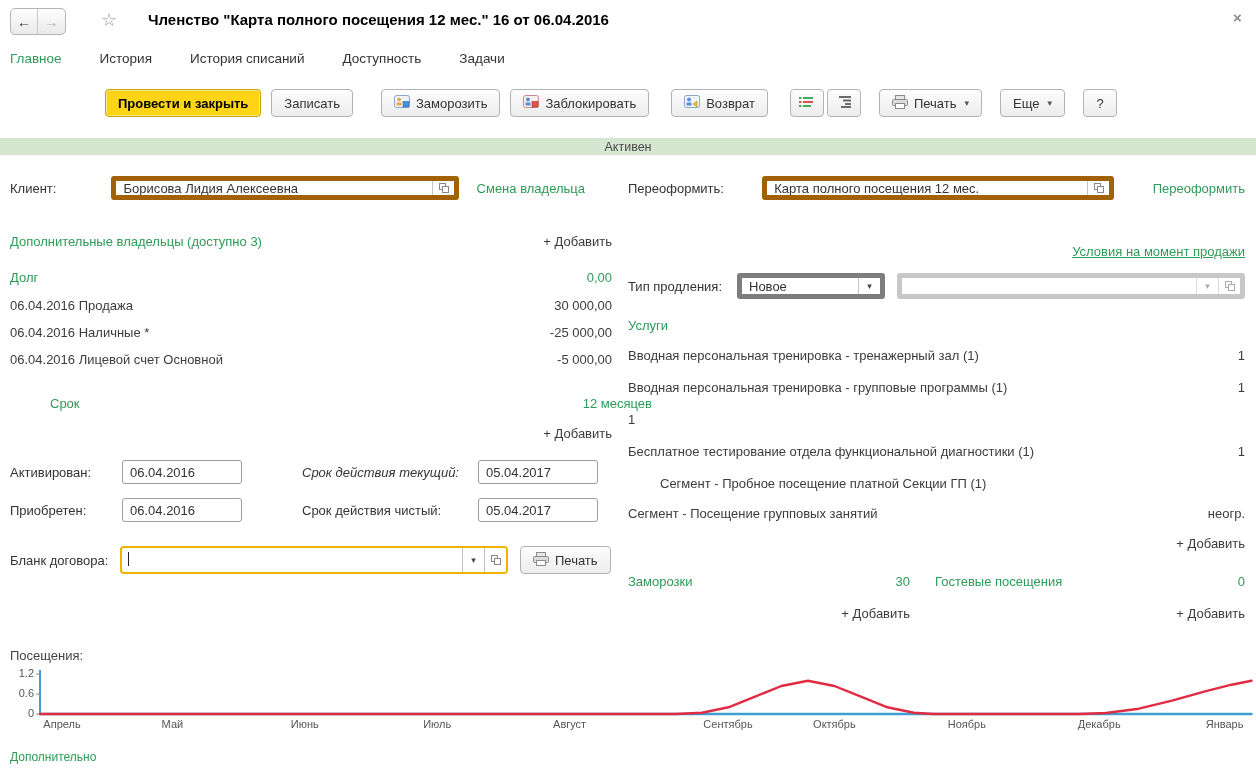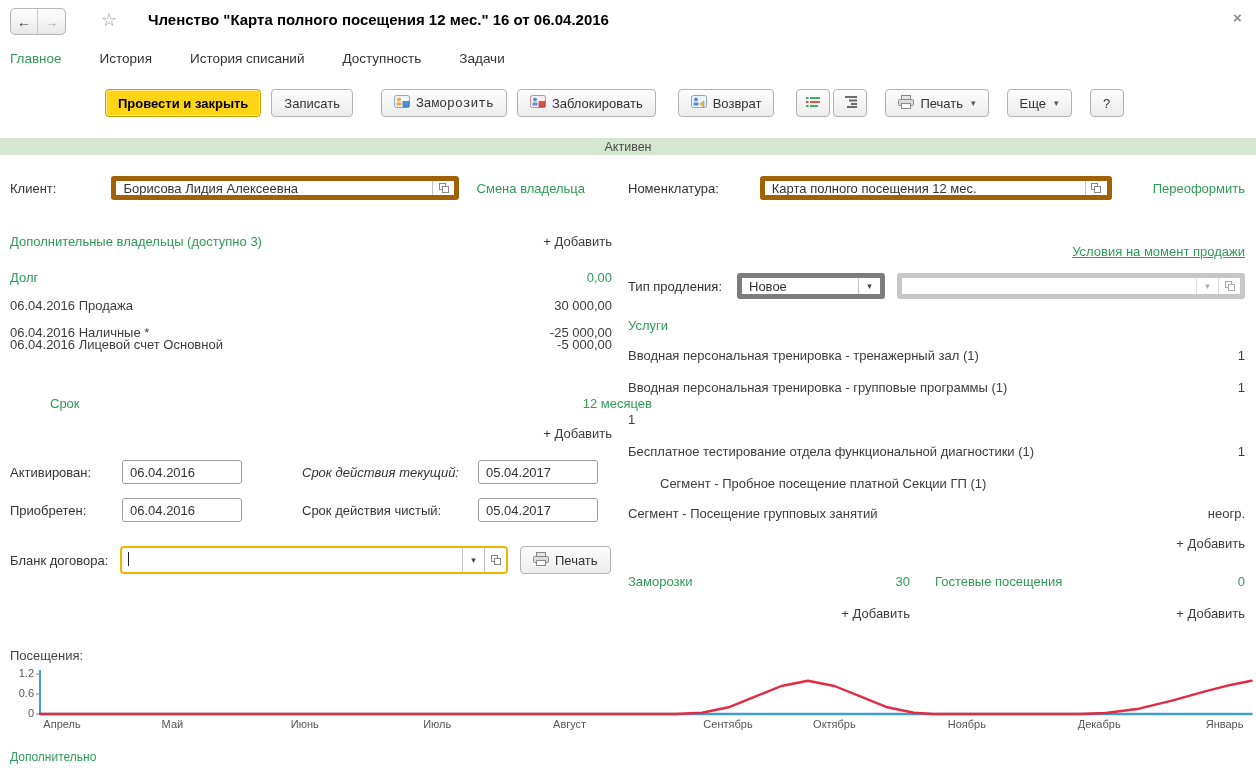--- a/index.html
+++ b/index.html
@@ -31,21 +31,21 @@
   
   .toolbar { left:105px; top:88px; display:flex; align-items:center; height:30px; }
   .btn { height:28px; display:inline-flex; align-items:center; gap:6px; padding:0 12px;
     border:1px solid #b3b3b3; border-radius:4px; background:linear-gradient(#fdfdfd,#ececec);
     font-size:13px; color:#333; cursor:pointer; white-space:nowrap; }
   .btn.primary { background:#ffd415; border-color:#c9a100; font-weight:bold; color:#000;
     box-shadow:inset 0 0 0 1px #ffe98a; }
   .btn .arr { font-size:9px; color:#555; margin-left:2px; }
   .iconbtn { width:34px; padding:0; justify-content:center; }
   .tb-gap10 { margin-left:10px; } .tb-gap18 { margin-left:18px; }
-  .tb-gap22 { margin-left:22px; } .tb-gap28 { margin-left:28px;font-family:Liberation Mono, monospace; }
+  .tb-gap22 { margin-left:22px; } .tb-gap28 { margin-left:28px; }
   .tb-gap2  { margin-left:3px; }
 
   
   .statusbar { left:0; top:138px; width:1256px; height:17px; background:#d6e7d1;
     display:flex; align-items:center; justify-content:center; font-size:12.5px; color:#4b4b4b; }
 
   
   .field-wrap { display:flex; align-items:stretch; height:24px; border:5px solid #a16207;
     border-radius:3px; background:#fff; overflow:hidden; }
   .field-wrap input { border:0; outline:0; padding:0 7px; flex:1; font:13px "Liberation Sans",sans-serif;
@@ -202,21 +202,21 @@
   <span class="green">0,00</span>
 </div>
 <div class="row-lr" style="left:10px; top:298px; width:602px;">
   <span class="val">06.04.2016 Продажа</span>
   <span class="val">30 000,00</span>
 </div>
 <div class="row-lr" style="left:10px; top:325px; width:602px;">
   <span class="val">06.04.2016 Наличные *</span>
   <span class="val">-25 000,00</span>
 </div>
-<div class="row-lr" style="left:10px; top:337px; width:602px;text-align:center;">
+<div class="row-lr" style="left:10px; top:352px; width:602px;text-align:center;">
   <span class="val">06.04.2016 Лицевой счет Основной</span>
   <span class="val">-5 000,00</span>
 </div>
 
 <div class="row-lr" style="left:10px; top:396px; width:602px;margin-left:40px;">
   <span class="green">Срок</span>
   <span class="green">12 месяцев</span>
 </div>
 <div class="row-lr" style="left:10px; top:426px; width:602px; justify-content:flex-end;">
   <span class="add-link">+ Добавить</span>
@@ -251,21 +251,21 @@
     <svg width="16" height="14" viewBox="0 0 16 14">
         <rect x="3.5" y="0.5" width="9" height="4" fill="#e6e6e6" stroke="#8a8a8a"></rect>
         <rect x="0.5" y="4.5" width="15" height="6" rx="1" fill="#dcdcdc" stroke="#8a8a8a"></rect>
         <rect x="3.5" y="8.5" width="9" height="5" fill="#fff" stroke="#8a8a8a"></rect>
       </svg>
   </span>
   <span>Печать</span>
 </button>
 
 <div class="row-lr" style="left:628px; top:176px; width:617px;">
-  <span>Номенклатура:</span>
+  <span>Переоформить:</span>
   <div class="field-wrap" style="width:352px;">
     <input readonly="" value="Карта полного посещения 12 мес." style="">
     <div class="mini-sect">
       <svg width="12" height="12" viewBox="0 0 12 12">
           <rect x="1.5" y="1.5" width="6" height="6" fill="#fff" stroke="#888"></rect>
           <rect x="4.5" y="4.5" width="6" height="6" fill="#fff" stroke="#888"></rect>
         </svg>
     </div>
   </div>
   <span class="green link">Переоформить</span>

